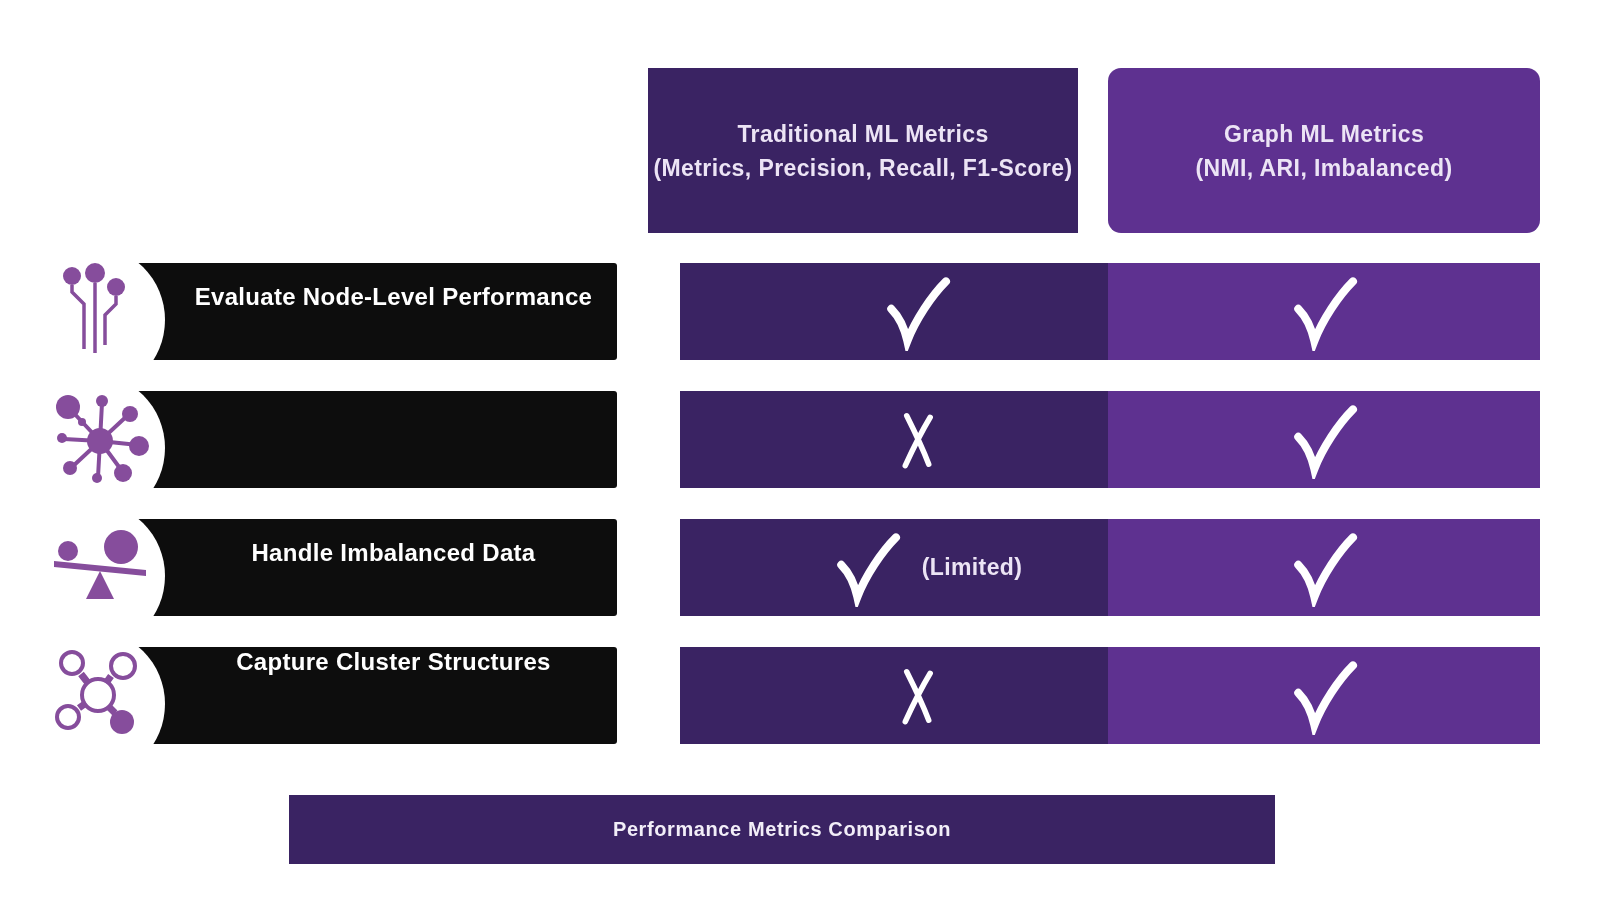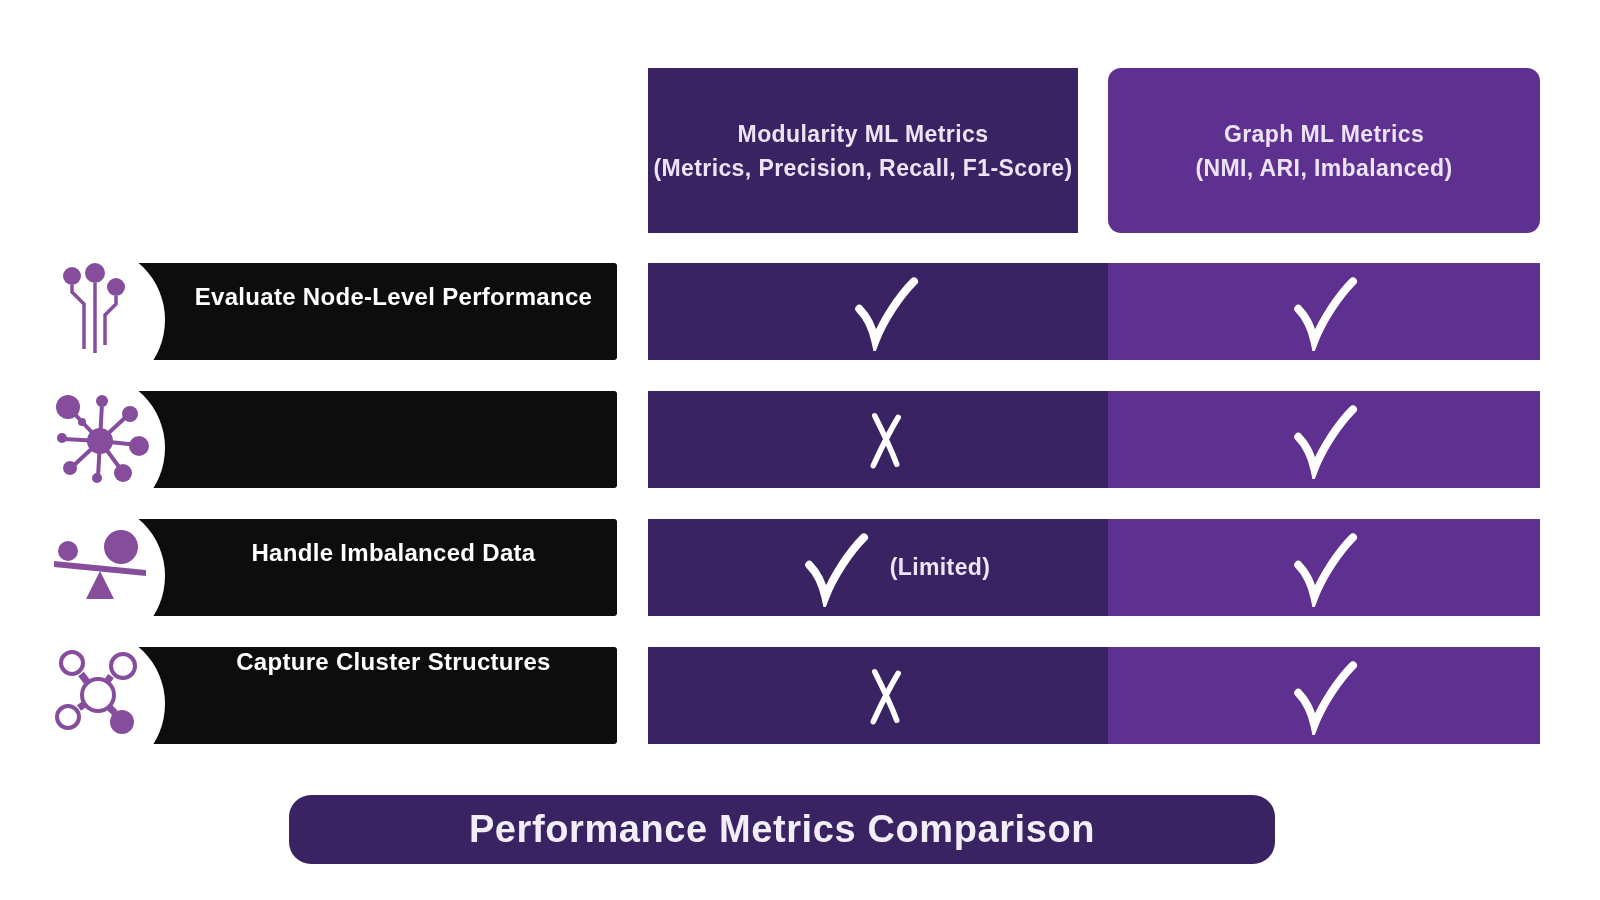--- a/index.html
+++ b/index.html
@@ -21,38 +21,38 @@
   .icon{position:absolute;left:50px;width:100px;height:100px;
         color:var(--icon-purple);z-index:3;display:flex;align-items:center;justify-content:center;}
   .icon svg{width:100px;height:100px;}
   .label{position:absolute;left:170px;width:447px;height:68px;display:flex;
          align-items:center;justify-content:center;text-align:center;color:#ffffff;
          font-weight:bold;font-size:24px;letter-spacing:.3px;z-index:4;}
 
   
   .cell{position:absolute;height:97px;display:flex;align-items:center;
         justify-content:center;gap:18px;}
-  .c1{left:648px;width:492px;background:var(--dark-purple);}
+  .c1{left:680px;width:492px;background:var(--dark-purple);}
   .c2{left:1108px;width:432px;background:var(--medium-purple);}
   .note{color:#ece4f5;font-weight:bold;font-size:23px;letter-spacing:.4px;}
   .glyph-check{width:74px;height:78px;}
   .glyph-cross{width:52px;height:66px;}
 
   
   .footer{position:absolute;left:289px;top:795px;width:986px;height:69px;
           background:var(--dark-purple);display:flex;align-items:center;justify-content:center;
-          color:#f2eef8;font-weight:bold;font-size:38px;letter-spacing:.6px;border-radius:22px;}
+          color:#f2eef8;font-weight:bold;font-size:20px;letter-spacing:.6px;}
 </style>
 </head>
 <body>
 
 <div class="page">
 
   <div class="hdr hdr1">
-    <span>Modularity ML Metrics</span>
+    <span>Traditional ML Metrics</span>
     <span>(Metrics, Precision, Recall, F1-Score)</span>
   </div>
   <div class="hdr hdr2">
     <span>Graph ML Metrics</span>
     <span>(NMI, ARI, Imbalanced)</span>
   </div>
 
   <div class="bar" style="top:263px"></div>
   <div class="notch" style="top:245px"></div>
   <div class="icon" style="top:261px">

